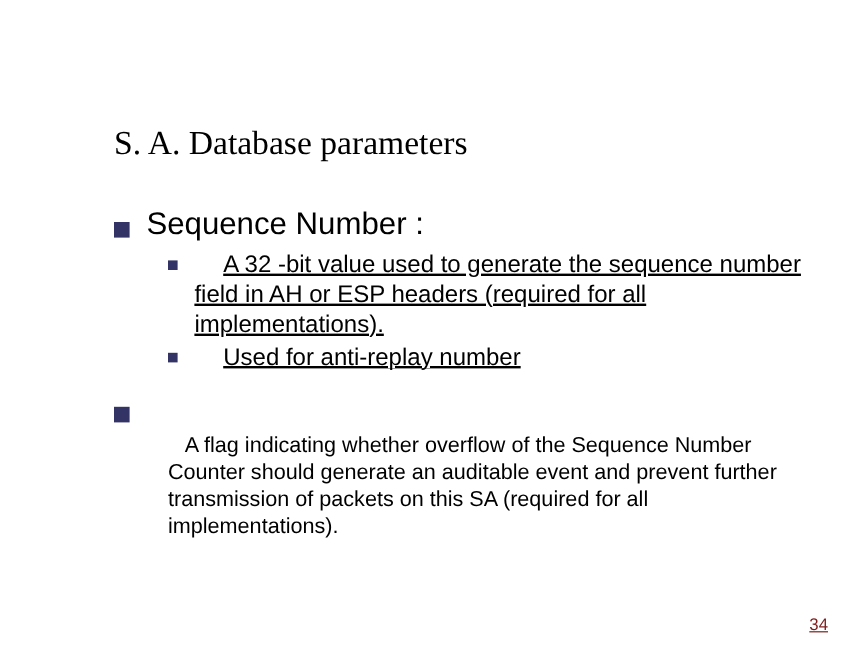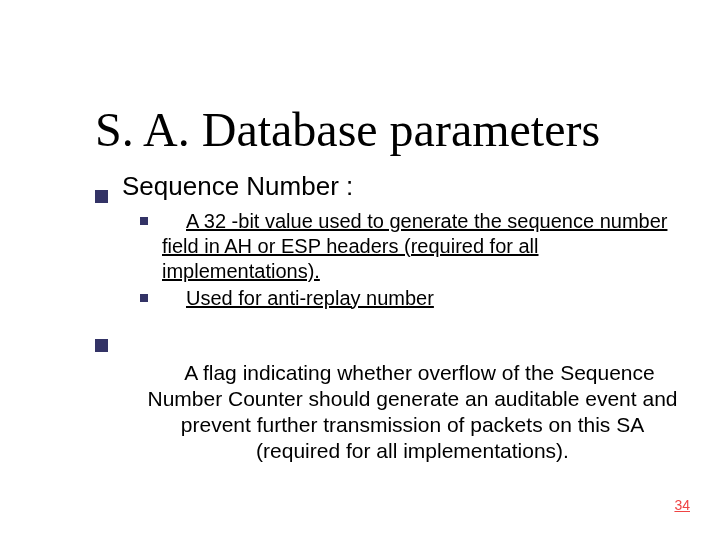--- a/index.html
+++ b/index.html
@@ -16,34 +16,34 @@
     position: relative;
     width: 720px;
     height: 540px;
     box-sizing: border-box;
   }
   .title {
     position: absolute;
     left: 95px;
     top: 105px;
     font-family: "Times New Roman", Times, serif;
-    font-size: 48px;
+    font-size: 28px;
     line-height: 1.05;
     letter-spacing: 0px;
     white-space: nowrap;
   }
   .body {
     position: absolute;
     left: 95px;
     top: 165px;
     width: 590px;
   }
   .lvl1 {
     display: flex;
-    align-items: flex-end;
+    align-items: center;
     margin-top: 5px;
     margin-bottom: 6px;
   }
   .lvl1 .bullet-sq {
     flex: 0 0 auto;
     width: 13px;
     height: 13px;
     background: #333366;
     margin-top: 10px;
     margin-right: 14px;
@@ -77,34 +77,33 @@
   }
   .lvl2 .text .lead-space {
     display: inline-block;
     width: 24px;
   }
   .para-block {
     margin-left: 45px;
     margin-top: 8px;
   }
   .para-block .text {
-    font-size: 21px;
+    font-size: 18px;
     line-height: 1.25;
-    text-align: center;
   }
   .para-block .text .lead-space {
     display: inline-block;
     width: 14px;
   }
   .pagenum {
     position: absolute;
     right: 30px;
-    bottom: 27px;
+    bottom: 12px;
     font-size: 14px;
-    color: #ef4444;
+    color: #7f1d1d;
     text-decoration: underline;
   }
 </style>
 </head>
 <body>
 
 <div class="slide">
 
   <div class="title">S. A. Database parameters</div>
 

